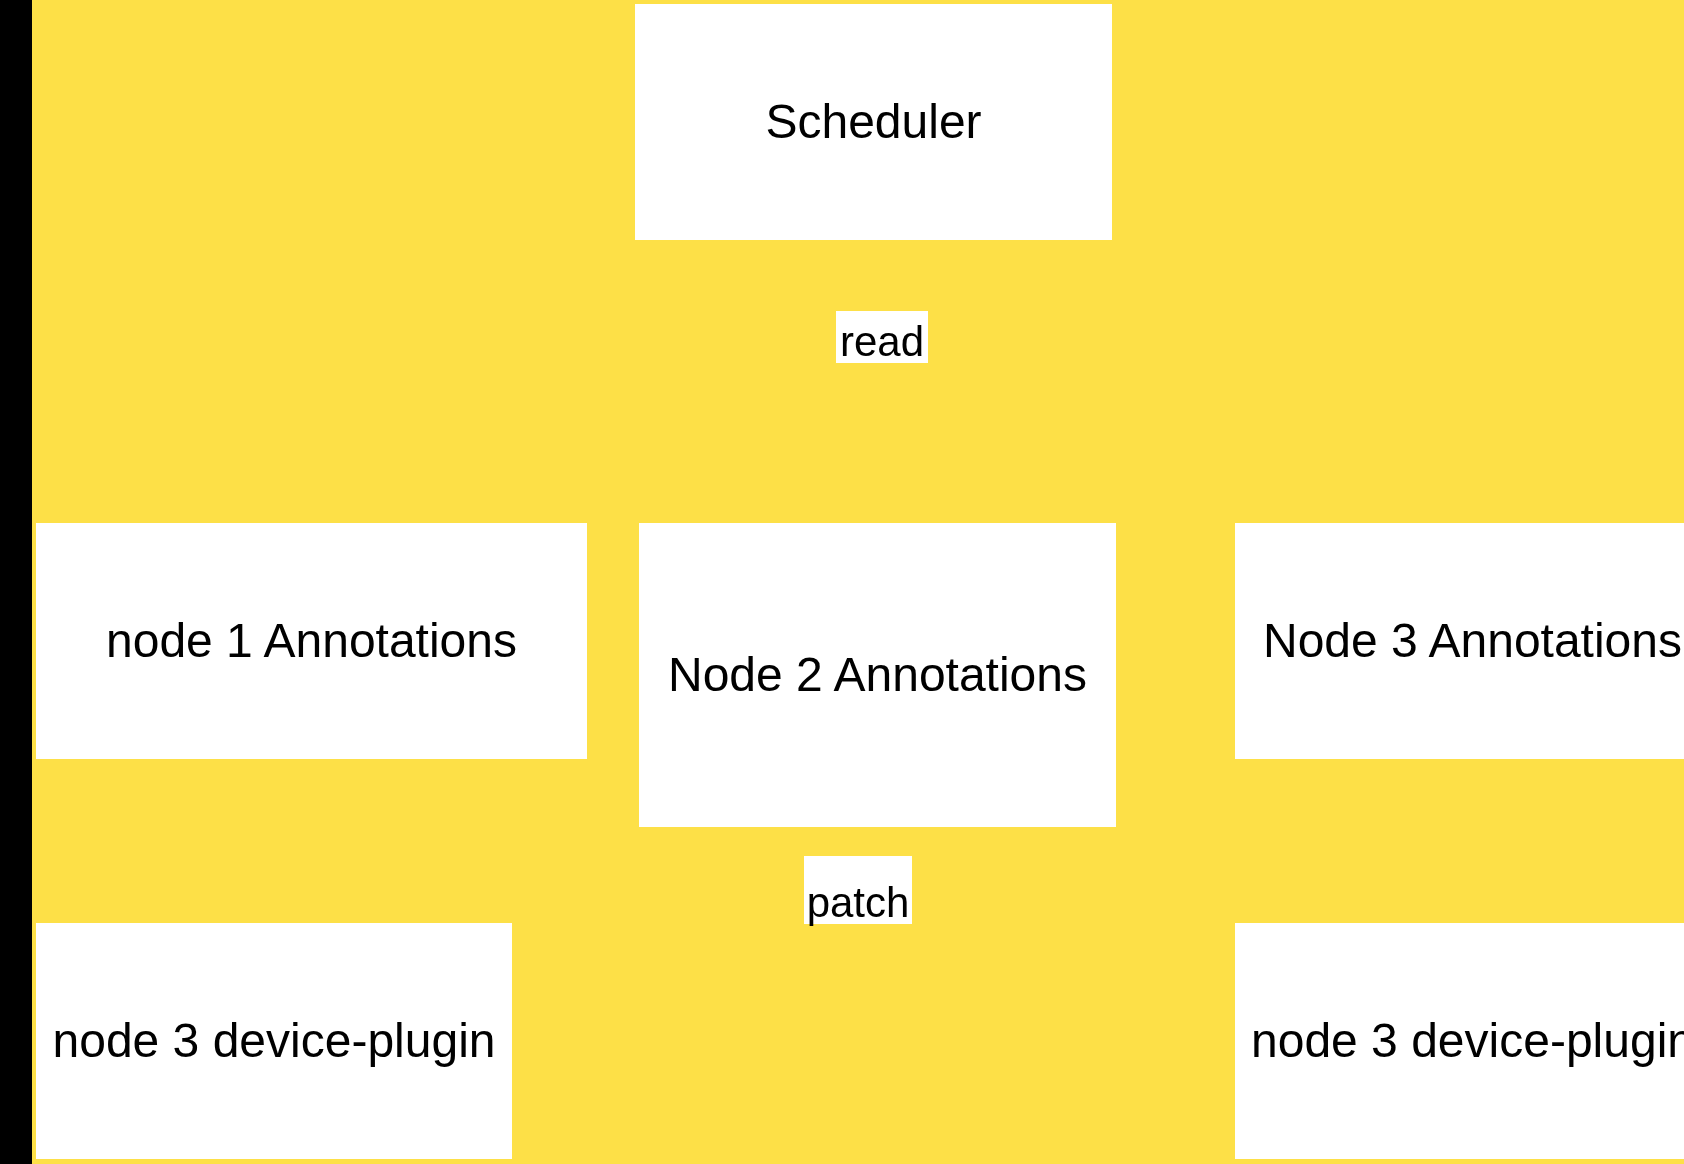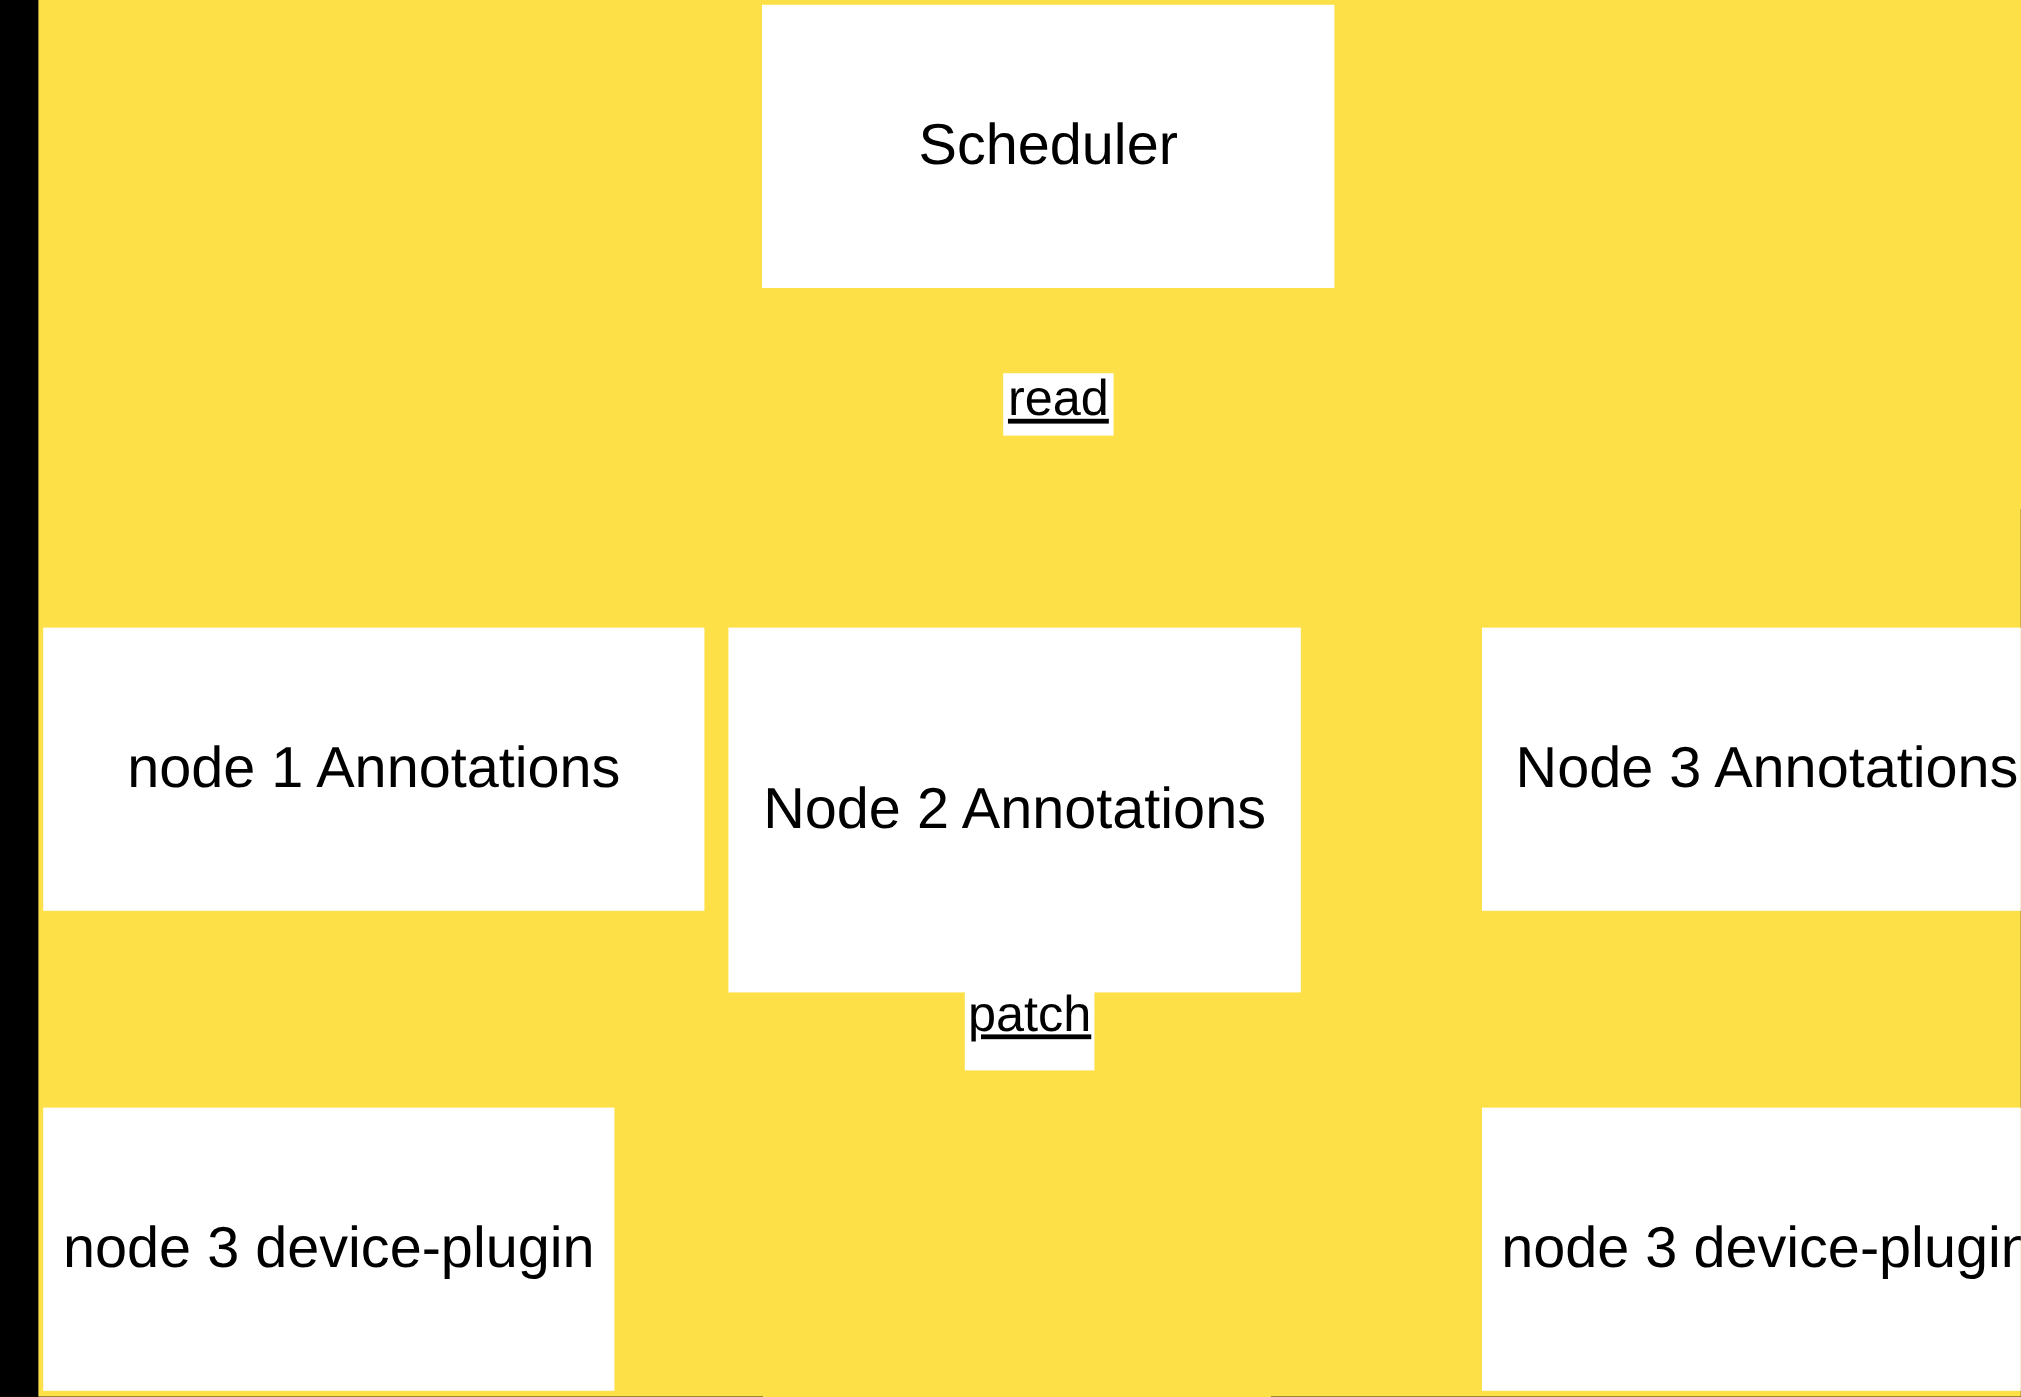--- a/index.html
+++ b/index.html
@@ -25,34 +25,33 @@
     justify-content: center;
     font-size: 48px;
     line-height: 1;
     white-space: nowrap;
   }
   .edge-label {
     position: absolute;
     background: #ffffff;
     color: #000000;
     display: flex;
-    align-items: flex-start;
+    align-items: flex-end;
     justify-content: center;
     font-size: 42px;
     line-height: 1;
     white-space: nowrap;
-    text-decoration: underline;
   }
   
   .pos-scheduler      { left: 603px;  top: 4px;   width: 477px; height: 236px; }
   .pos-read           { left: 804px;  top: 311px; width: 92px;  height: 52px;  }
   .pos-anno-1         { left: 4px;    top: 523px; width: 551px; height: 236px; }
-  .pos-anno-2         { left: 575px;  top: 523px; width: 477px; height: 304px; }
+  .pos-anno-2         { left: 607px;  top: 523px; width: 477px; height: 304px; }
   .pos-anno-3         { left: 1203px; top: 523px; width: 475px; height: 236px; }
-  .pos-patch          { left: 772px;  top: 824px; width: 108px; height: 68px;  }
+  .pos-patch          { left: 772px;  top: 856px; width: 108px; height: 68px;  }
   .pos-plugin-1       { left: 4px;    top: 923px; width: 476px; height: 236px; }
   .pos-plugin-2       { left: 603px;  top: 923px; width: 477px; height: 236px; }
   .pos-plugin-3       { left: 1203px; top: 923px; width: 475px; height: 236px; }
 </style>
 </head>
 <body>
 
 <div class="canvas">
 
   <div class="node pos-scheduler">

